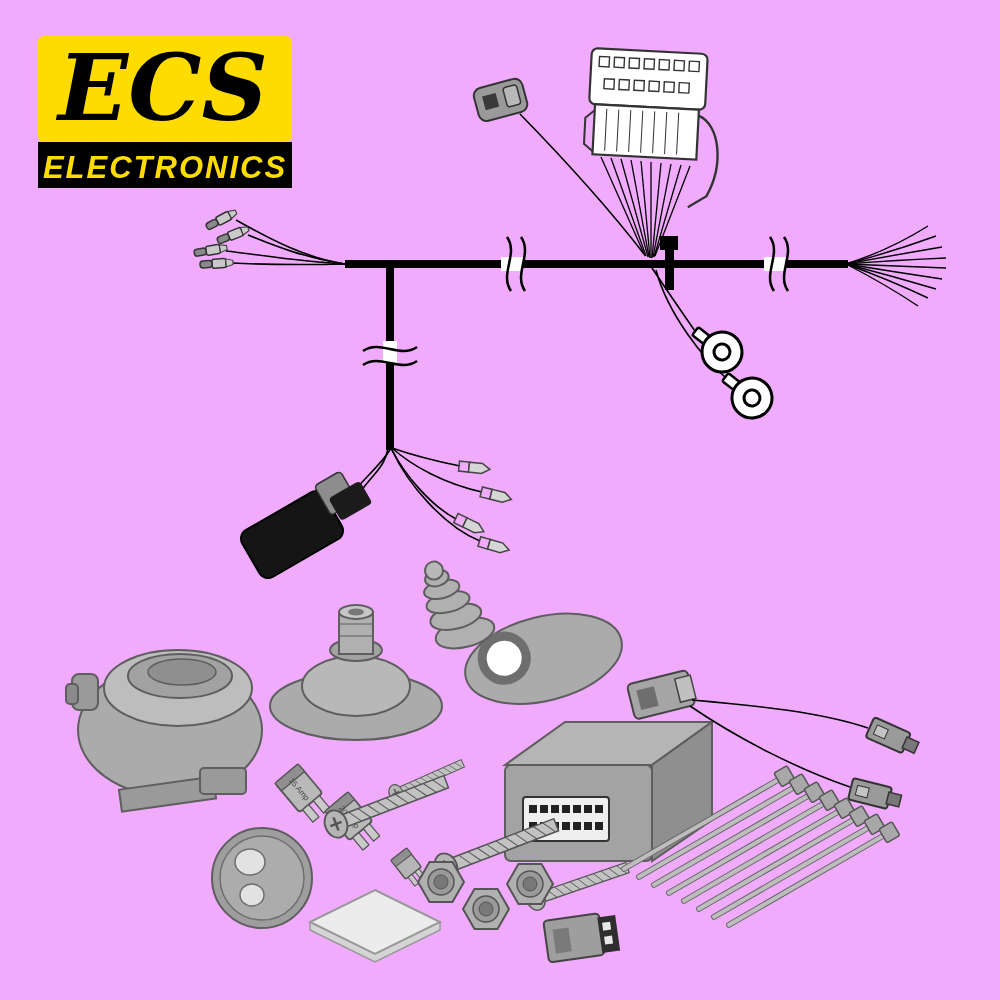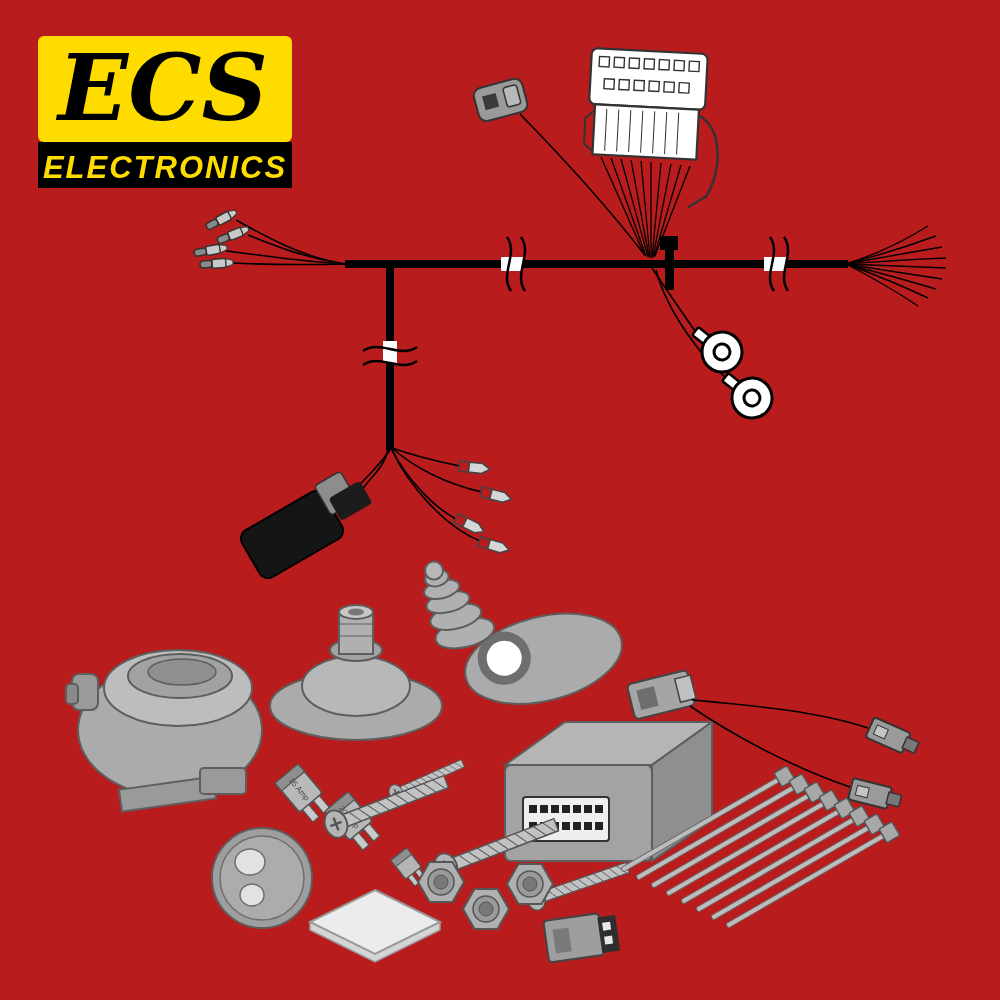--- a/index.html
+++ b/index.html
@@ -1,16 +1,16 @@
 <!DOCTYPE html>
 <html><head>
 <meta charset="utf-8">
 <style>
   html,body{margin:0;padding:0;background:#ffffff;}
-  .canvas{position:relative;width:1000px;height:1000px;background:#b91c1c;overflow:hidden;}
+  .canvas{position:relative;width:1000px;height:1000px;background:#f0abfc;overflow:hidden;}
   svg{display:block;font-family:"Liberation Sans",sans-serif;}
   .brand-text{font-family:"DejaVu Serif",serif;font-weight:bold;font-style:italic;}
   .sub-text{font-family:"Liberation Sans",sans-serif;font-weight:bold;font-style:italic;letter-spacing:2px;}
   .fuse-label{font-family:"Liberation Sans",sans-serif;font-size:8px;fill:#444;}
   .wire{fill:none;stroke:#000;stroke-width:1.6;}
   .cable{stroke:#000;stroke-width:8;stroke-linecap:butt;}
   .part{stroke:#5e5e5e;stroke-width:2;}
 </style>
 </head>
 <body>

